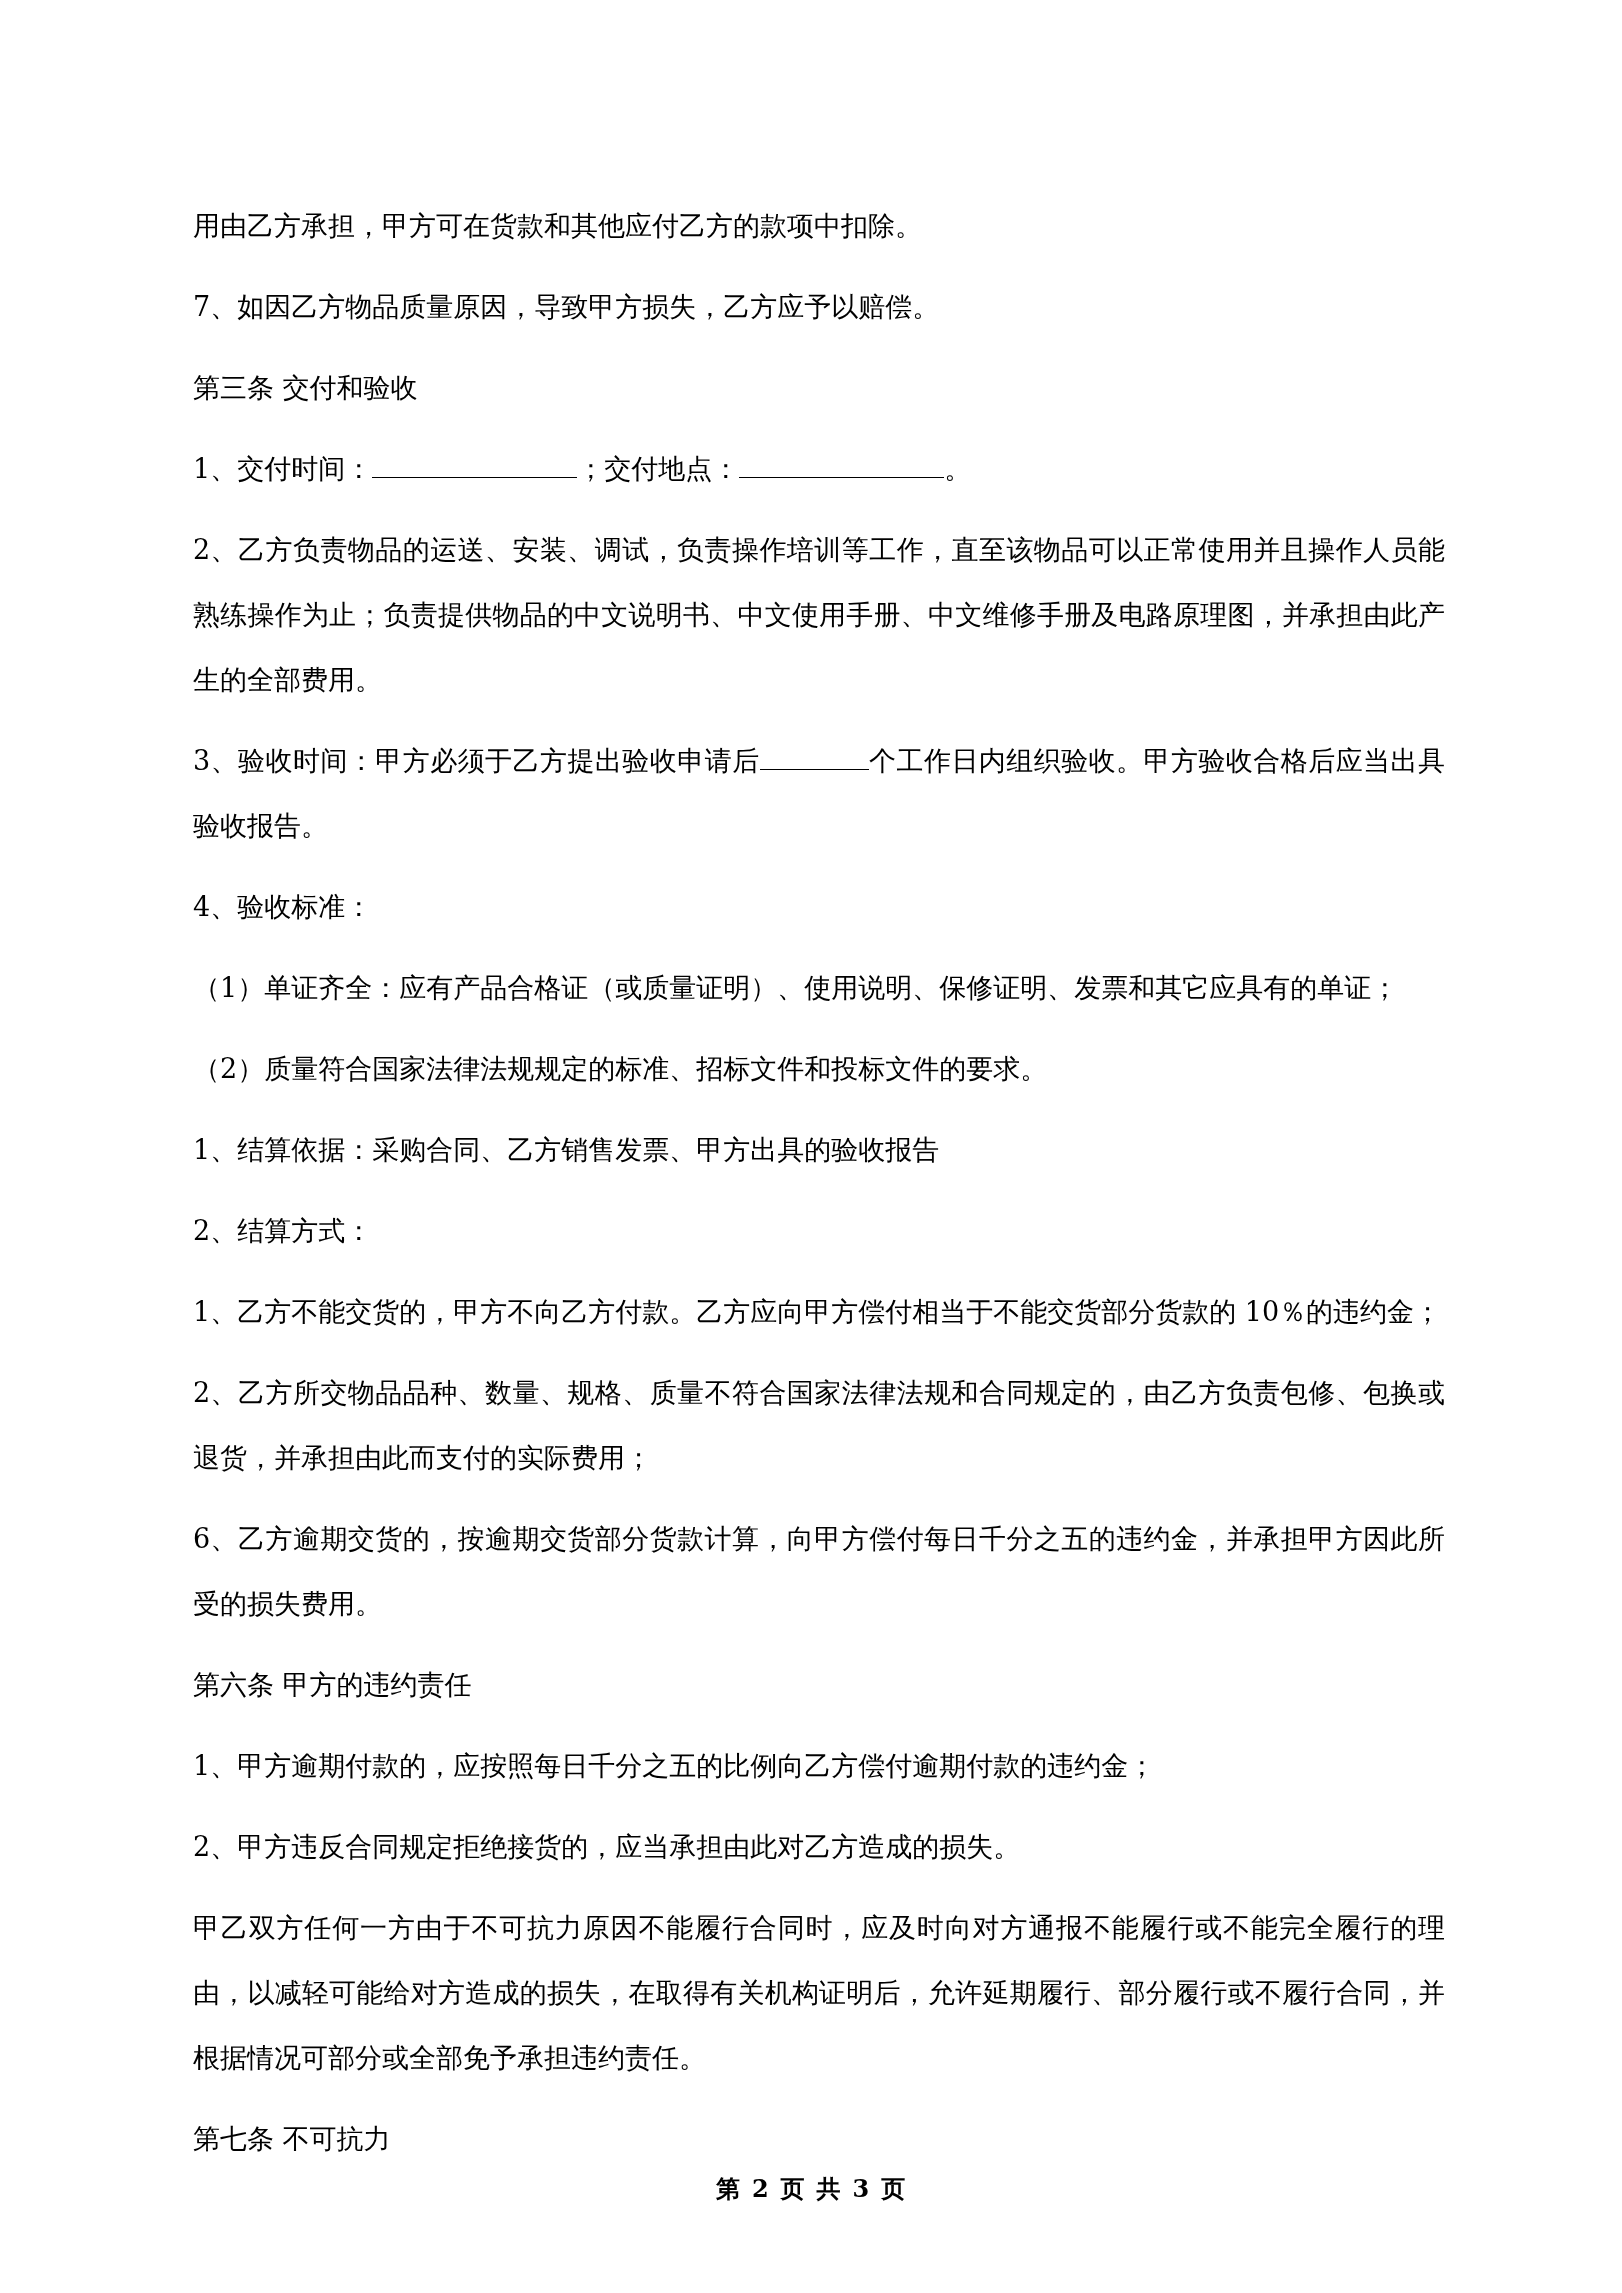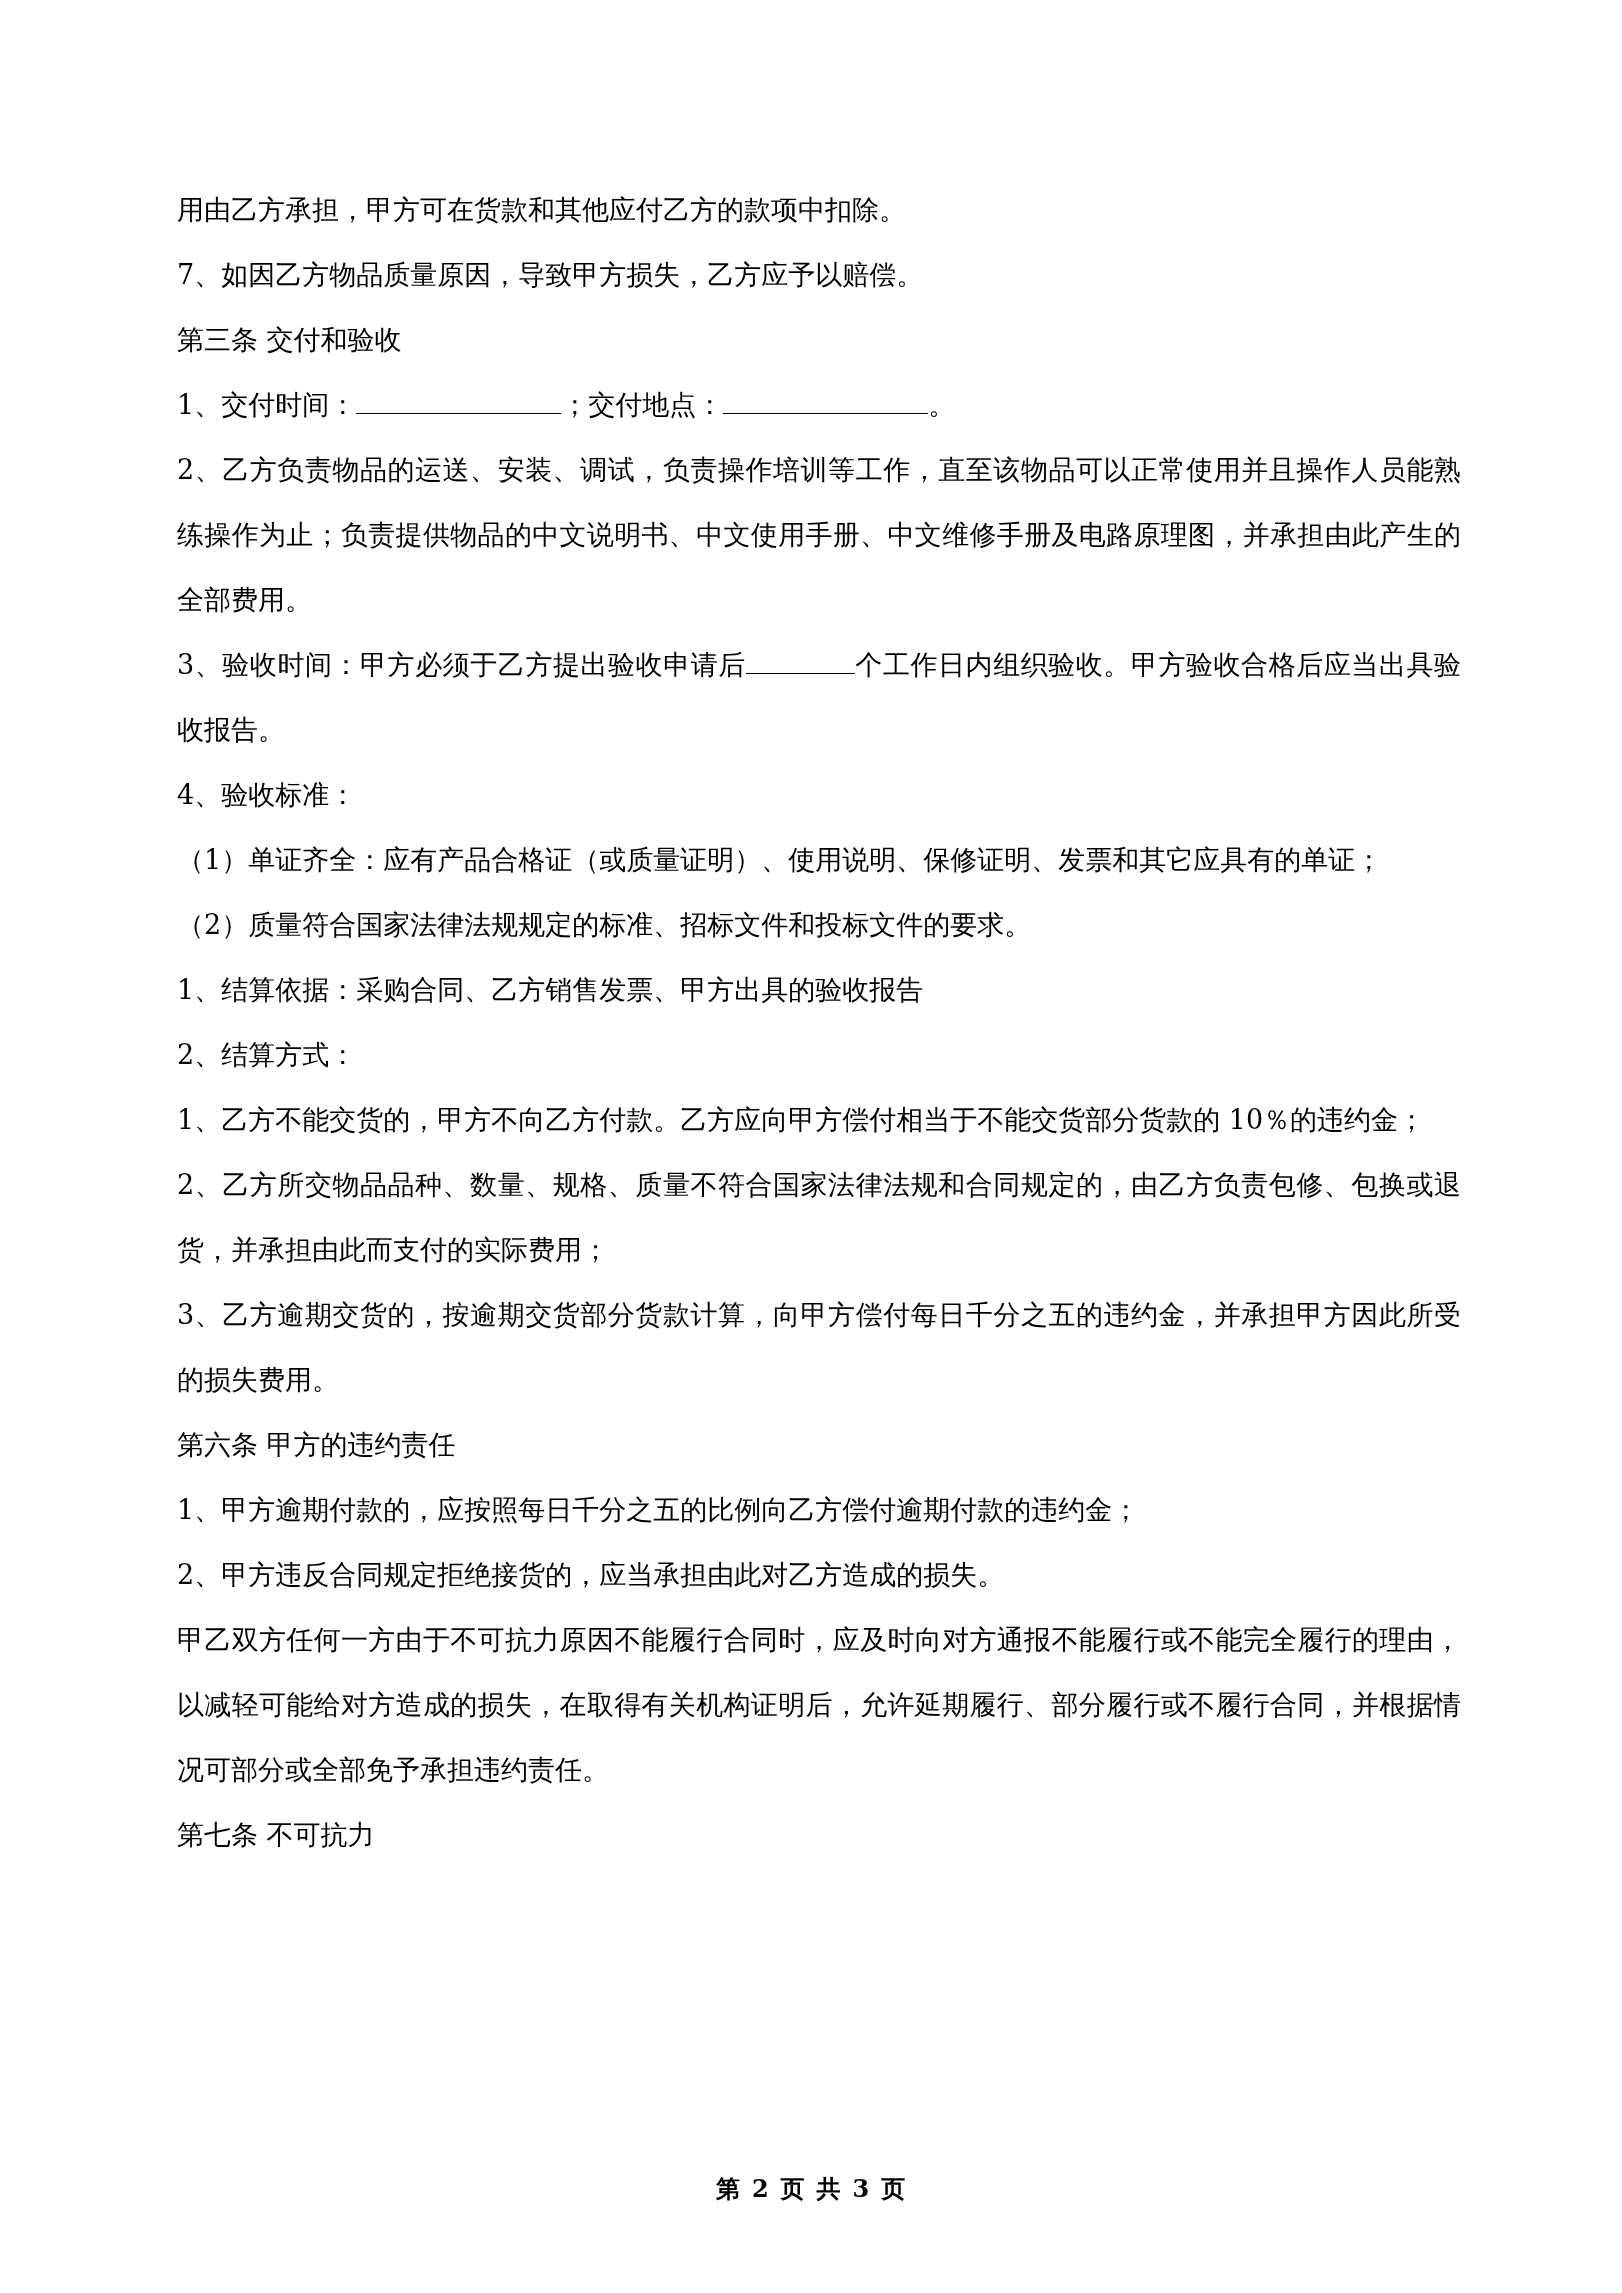--- a/index.html
+++ b/index.html
@@ -22,21 +22,21 @@
     padding: 177px 162px 0 177px;
     position: relative;
   }
   .body-text {
     font-size: 27px;
     line-height: 65px;
     text-align: justify;
     text-justify: inter-ideograph;
   }
   .para {
-    margin: 0;
+    margin: 16px;
     text-indent: 0;
   }
   .blank {
     display: inline-block;
     border-bottom: 1.4px solid #000;
     vertical-align: baseline;
   }
   .blank.w-long { width: 205px; }
   .blank.w-mid { width: 205px; }
   .blank.w-short { width: 109px; }
@@ -79,21 +79,21 @@
 
     <p class="para">1、结算依据：采购合同、乙方销售发票、甲方出具的验收报告</p>
 
     <p class="para">2、结算方式：</p>
 
 
     <p class="para">1、乙方不能交货的，甲方不向乙方付款。乙方应向甲方偿付相当于不能交货部分货款的 10％的违约金；</p>
 
     <p class="para">2、乙方所交物品品种、数量、规格、质量不符合国家法律法规和合同规定的，由乙方负责包修、包换或退货，并承担由此而支付的实际费用；</p>
 
-    <p class="para">3、乙方逾期交货的，按逾期交货部分货款计算，向甲方偿付每日千分之五的违约金，并承担甲方因此所受的损失费用。</p>
+    <p class="para">6、乙方逾期交货的，按逾期交货部分货款计算，向甲方偿付每日千分之五的违约金，并承担甲方因此所受的损失费用。</p>
 
     <p class="para">第六条  甲方的违约责任</p>
 
     <p class="para">1、甲方逾期付款的，应按照每日千分之五的比例向乙方偿付逾期付款的违约金；</p>
 
     <p class="para">2、甲方违反合同规定拒绝接货的，应当承担由此对乙方造成的损失。</p>
 
     <p class="para">甲乙双方任何一方由于不可抗力原因不能履行合同时，应及时向对方通报不能履行或不能完全履行的理由，以减轻可能给对方造成的损失，在取得有关机构证明后，允许延期履行、部分履行或不履行合同，并根据情况可部分或全部免予承担违约责任。</p>
 
     <p class="para">第七条  不可抗力</p>

